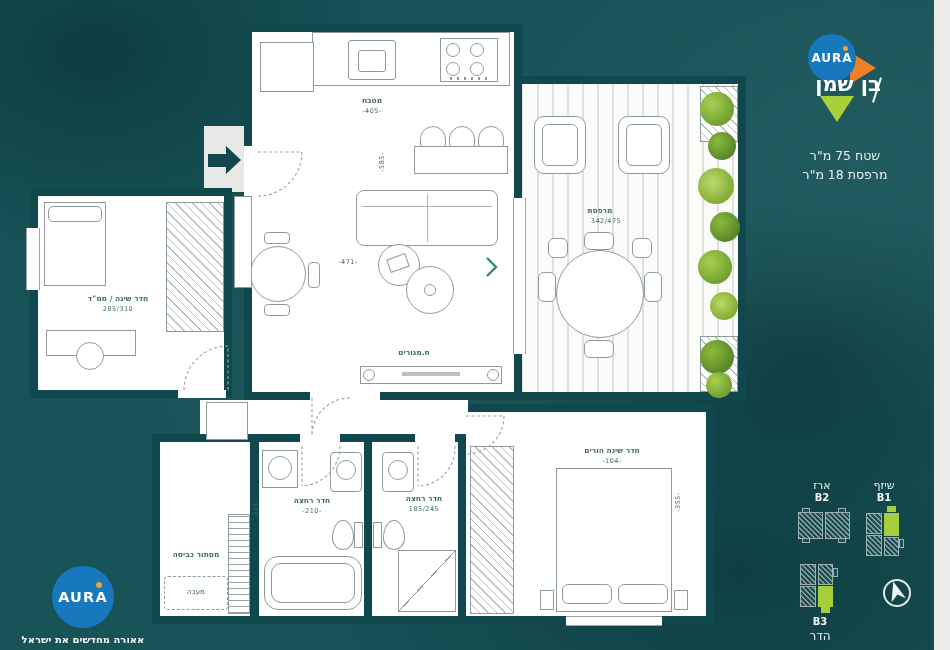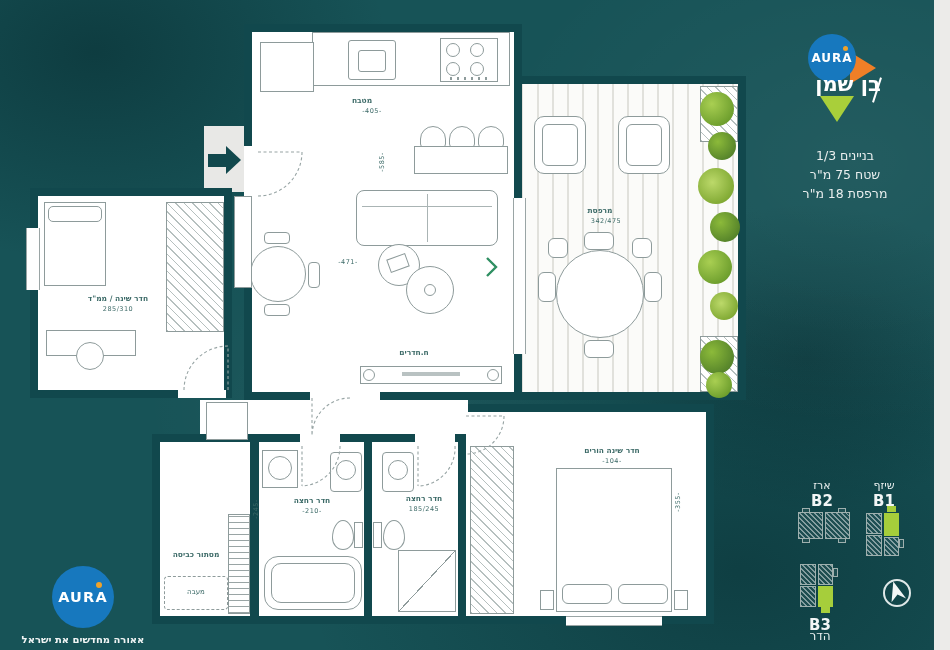--- a/index.html
+++ b/index.html
@@ -23,21 +23,21 @@
   .louver{background-image:repeating-linear-gradient(0deg,#9aa5a5 0 1px,transparent 1px 6px);}
   .balcony-floor{background-color:#fbfbf9;background-image:repeating-linear-gradient(90deg,#e1e1dc 0 1.5px,transparent 1.5px 15px);}
   .rlabel{position:absolute;color:#3c6a67;font-size:7.5px;font-weight:bold;text-align:center;direction:rtl;white-space:nowrap;transform:translateX(-50%);}
   .rdim{position:absolute;color:#3c6a67;font-size:6.5px;letter-spacing:.5px;text-align:center;white-space:nowrap;transform:translateX(-50%);}
   .vdim{position:absolute;color:#3c6a67;font-size:6.5px;letter-spacing:.5px;white-space:nowrap;transform:rotate(-90deg);}
   .plant{position:absolute;border-radius:50%;}
   .p1{background:radial-gradient(circle at 35% 35%, #a9cf52, #6d9e2d 75%);}
   .p2{background:radial-gradient(circle at 35% 35%, #8cba3a, #55832a 75%);}
   .p3{background:radial-gradient(circle at 40% 40%, #bcd96a, #7fa832 75%);}
   .kp-name{position:absolute;color:#e9efef;font-size:11px;text-align:center;direction:rtl;}
-  .kp-id{position:absolute;color:#f2f6f6;font-size:15px;font-weight:bold;text-align:center;}
+  .kp-id{position:absolute;color:#f2f6f6;font-size:10px;font-weight:bold;text-align:center;}
   .kp-cell{position:absolute;box-sizing:border-box;border:1px solid #9fb0ae;background-color:rgba(255,255,255,.06);}
   .kp-hatch{background-image:repeating-linear-gradient(45deg,rgba(255,255,255,.45) 0 1px,transparent 1px 3.5px);}
   .kp-green{background:#a6ce3b;border-color:#a6ce3b;}
   svg.overlay{position:absolute;left:0;top:0;pointer-events:none;}
 </style>
 </head>
 <body>
 
 <div id="stage">
 
@@ -144,23 +144,23 @@
   <div class="furn hatch" style="left:700px;top:336px;width:38px;height:56px;"></div>
   <div class="plant p1" style="left:700px;top:92px;width:34px;height:34px;"></div>
   <div class="plant p2" style="left:708px;top:132px;width:28px;height:28px;"></div>
   <div class="plant p3" style="left:698px;top:168px;width:36px;height:36px;"></div>
   <div class="plant p2" style="left:710px;top:212px;width:30px;height:30px;"></div>
   <div class="plant p1" style="left:698px;top:250px;width:34px;height:34px;"></div>
   <div class="plant p3" style="left:710px;top:292px;width:28px;height:28px;"></div>
   <div class="plant p2" style="left:700px;top:340px;width:34px;height:34px;"></div>
   <div class="plant p1" style="left:706px;top:372px;width:26px;height:26px;"></div>
 
-  <div class="rlabel" style="left:362px;top:96px;">מטבח</div>
+  <div class="rlabel" style="left:372px;top:96px;">מטבח</div>
   <div class="rdim" style="left:372px;top:107px;">-405-</div>
-  <div class="rlabel" style="left:414px;top:348px;">ח.חדרים</div>
+  <div class="rlabel" style="left:414px;top:348px;">ח.מגורים</div>
   <div class="rdim" style="left:348px;top:258px;">-471-</div>
   <div class="vdim" style="left:372px;top:158px;">-585-</div>
   <div class="rlabel" style="left:600px;top:206px;">מרפסת</div>
   <div class="rdim" style="left:600px;top:217px;padding-left:12px;">342/475</div>
   <div class="rlabel" style="left:118px;top:294px;">חדר שינה / ממ"ד</div>
   <div class="rdim" style="left:118px;top:305px;">285/310</div>
   <div class="rlabel" style="left:312px;top:496px;">חדר רחצה</div>
   <div class="rdim" style="left:312px;top:507px;">-210-</div>
   <div class="vdim" style="left:246px;top:505px;">-245-</div>
   <div class="rlabel" style="left:424px;top:494px;">חדר רחצה</div>
@@ -187,21 +187,20 @@
     <div class="abs" style="left:30px;top:71px;width:0;height:0;border-left:17px solid transparent;border-right:17px solid transparent;border-top:26px solid #a9cf3a;"></div>
     <div class="abs" style="left:18px;top:9px;width:48px;height:48px;border-radius:50%;background:#1778be;text-align:center;">
       <span style="color:#fff;font-size:12px;font-weight:bold;letter-spacing:1px;line-height:48px;">AURA</span>
       <span class="abs" style="left:35px;top:12px;width:5px;height:5px;border-radius:50%;background:#f0a22a;"></span>
     </div>
     <div class="abs" style="left:16px;top:47px;width:84px;text-align:center;color:#fff;font-size:21px;font-weight:bold;direction:rtl;">בן שמן</div>
     <div class="abs" style="left:86px;top:52px;width:2px;height:26px;background:#fff;transform:rotate(18deg);"></div>
   </div>
 
   <div class="abs" style="left:760px;top:146px;width:170px;text-align:center;direction:rtl;color:#e9eeee;font-size:12.5px;line-height:19px;">
-    <div>בניינים 1/3</div>
     <div>שטח 75 מ"ר</div>
     <div>מרפסת 18 מ"ר</div>
   </div>
 
   <div class="kp-name" style="left:796px;top:479px;width:52px;">ארז</div>
   <div class="kp-id" style="left:796px;top:492px;width:52px;">B2</div>
   <div class="abs" style="left:798px;top:508px;width:52px;height:36px;">
     <div class="kp-cell kp-hatch" style="left:0;top:4px;width:25px;height:27px;"></div>
     <div class="kp-cell kp-hatch" style="left:27px;top:4px;width:25px;height:27px;"></div>
     <div class="kp-cell" style="left:4px;top:0;width:8px;height:5px;"></div>

